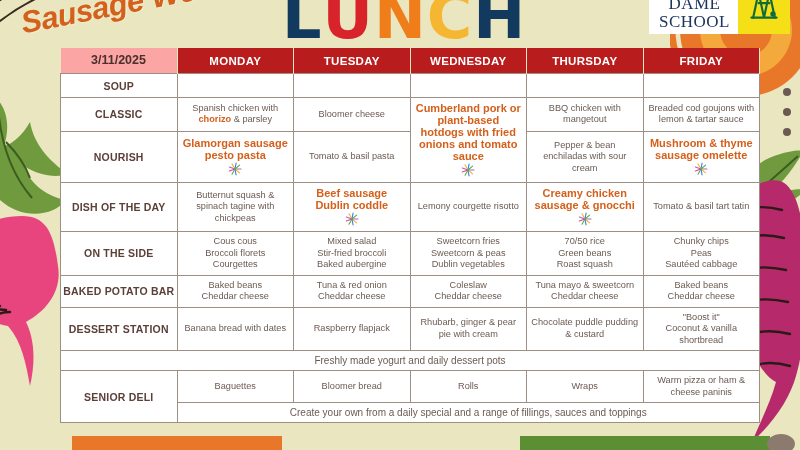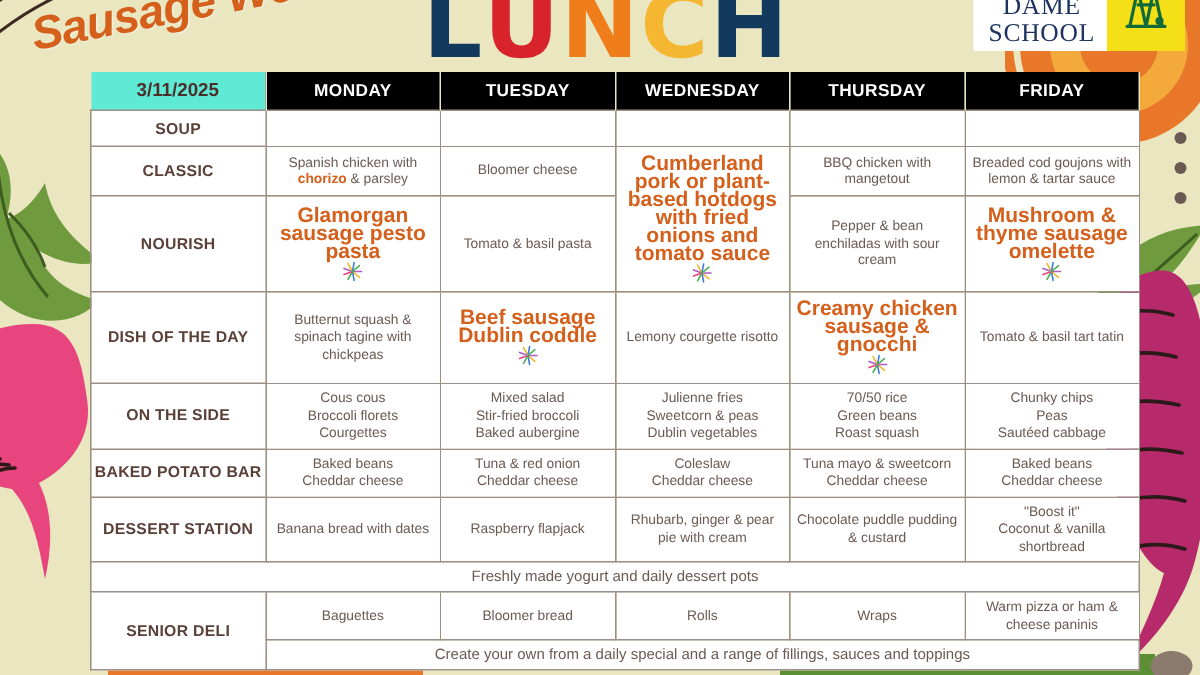--- a/index.html
+++ b/index.html
@@ -94,29 +94,29 @@
     table-layout: fixed;
   }
   table.menu td, table.menu th {
     border: 1px solid #9b8f86;
     vertical-align: middle;
     text-align: center;
     background: #ffffff;
   }
 
   thead th.datecell {
-    background: #5eead4;
+    background: #fca5a5;
     border: none;
     color: #4a2f2a;
     font-size: 12.5px;
     font-weight: bold;
     padding: 5px 0 6px;
   }
   thead th.day {
-    background: #000000;
+    background: #b91c1c;
     color: #ffffff;
     font-size: 11.5px;
     font-weight: bold;
     letter-spacing: 0.3px;
     padding: 6px 0 6px;
     border: 1px solid #e9e6c0;
     border-top: none; border-bottom: none;
   }
 
   td.rowlabel {
@@ -133,21 +133,21 @@
     color: #6b5a52;
     font-size: 9.2px;
     line-height: 11.5px;
     padding: 4px 4px;
     font-family: "Liberation Sans", sans-serif;
     position: relative;
   }
   td.cell.hl {
     color: #d4601b;
     font-weight: bold;
-    font-size: 14px;
+    font-size: 11px;
     line-height: 12px;
   }
   td.cell .bold-word { font-weight: bold; color: #d4601b; }
   td.empty { height: 24px; }
 
   .band {
     color: #6b5a52;
     font-size: 10px;
     padding: 4px 0;
     line-height: 11px;
@@ -373,21 +373,21 @@
               <div>Cous cous</div>
               <div>Broccoli florets</div>
               <div>Courgettes</div>
             </td>
             <td class="cell">
               <div>Mixed salad</div>
               <div>Stir-fried broccoli</div>
               <div>Baked aubergine</div>
             </td>
             <td class="cell">
-              <div>Julienne fries</div>
+              <div>Sweetcorn fries</div>
               <div>Sweetcorn &amp; peas</div>
               <div>Dublin vegetables</div>
             </td>
             <td class="cell">
               <div>70/50 rice</div>
               <div>Green beans</div>
               <div>Roast squash</div>
             </td>
             <td class="cell">
               <div>Chunky chips</div>

